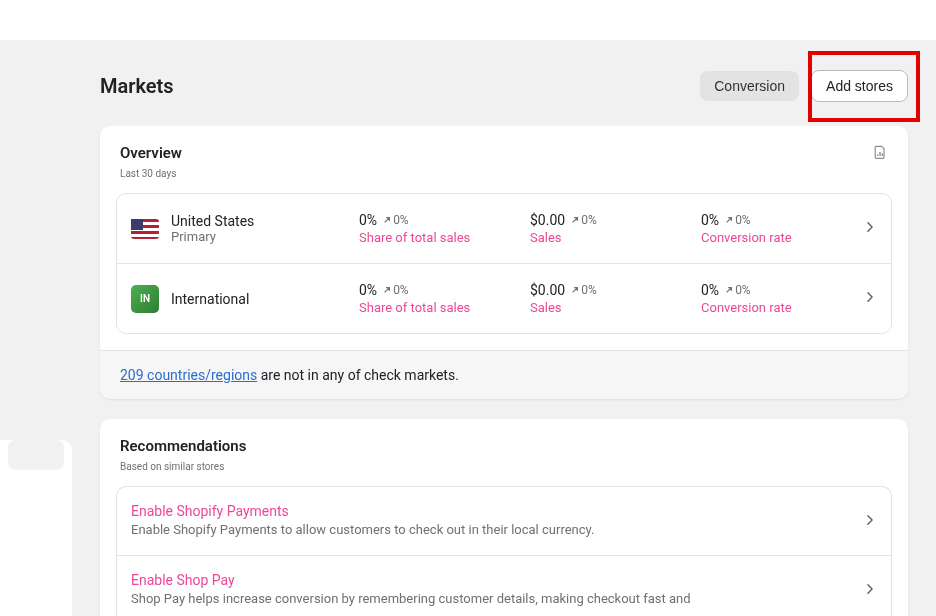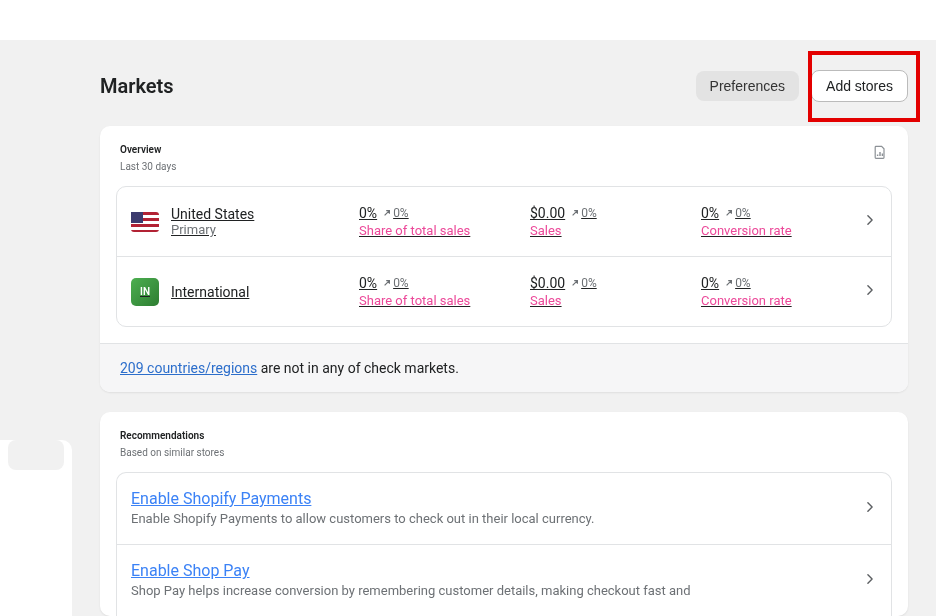--- a/index.html
+++ b/index.html
@@ -66,35 +66,34 @@
       border-radius: 10px;
       box-shadow: 0 1px 2px rgba(0,0,0,0.08);
       margin-bottom: 20px;
     }
     .card-header {
       display: flex;
       justify-content: space-between;
       align-items: flex-start;
       padding: 18px 20px 14px 20px;
     }
-    .card-title { font-size: 10px; font-weight: 600; }
+    .card-title { font-size: 15px; font-weight: 600; }
     .card-subtitle { font-size: 10px; color: #6d7175; margin-top: 6px; }
     .doc-icon { color: #8c9196; cursor: pointer; }
     .market-list {
       margin: 0 16px 16px 16px;
       border: 1px solid #e1e3e5;
       border-radius: 10px;
     }
     .market-row {
       display: flex;
       align-items: center;
       padding: 18px 14px;
       cursor: pointer;
       gap: 12px;
-      text-decoration: underline;
     }
     .market-row + .market-row { border-top: 1px solid #e1e3e5; }
     .flag {
       width: 28px;
       height: 20px;
       border-radius: 3px;
       flex-shrink: 0;
     }
     .flag-us {
       background: linear-gradient(
@@ -157,39 +156,39 @@
       border-top-right-radius: 10px;
     }
     .rec-row {
       display: flex;
       align-items: center;
       justify-content: space-between;
       padding: 16px 14px;
       cursor: pointer;
     }
     .rec-row + .rec-row { border-top: 1px solid #e1e3e5; }
-    .rec-title { font-size: 16px; color: #3b82f6; text-decoration: underline; }
+    .rec-title { font-size: 14px; color: #ec4899; }
     .rec-desc { font-size: 13px; color: #6d7175; margin-top: 2px; line-height: 1.4; }
   </style>
 </head>
 <body>
 
 <div class="top-space"></div>
 <div class="layout">
   <div class="sidebar">
     <div class="sidebar-inner">
       <div class="sidebar-item"></div>
     </div>
   </div>
 
   <div class="main">
     <div class="page-header">
       <h1 class="page-title">Markets</h1>
       <div class="header-actions">
-        <button class="btn btn-preferences">Preferences</button>
+        <button class="btn btn-preferences">Conversion</button>
         <button class="btn btn-add-market">Add stores</button>
       </div>
       <div class="highlight-box"></div>
     </div>
 
     <div class="card">
       <div class="card-header">
         <div>
           <div class="card-title">Overview</div>
           <div class="card-subtitle">Last 30 days</div>

